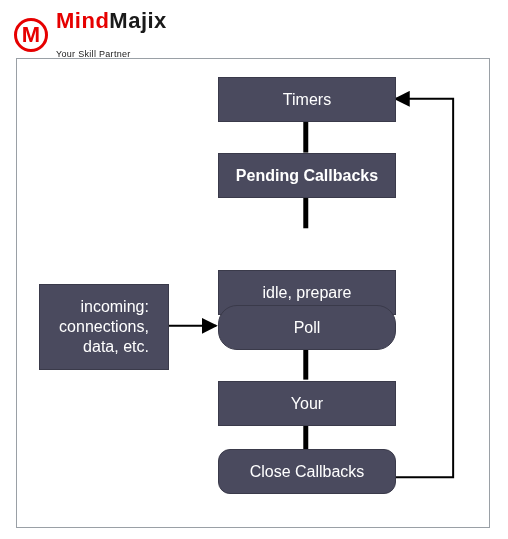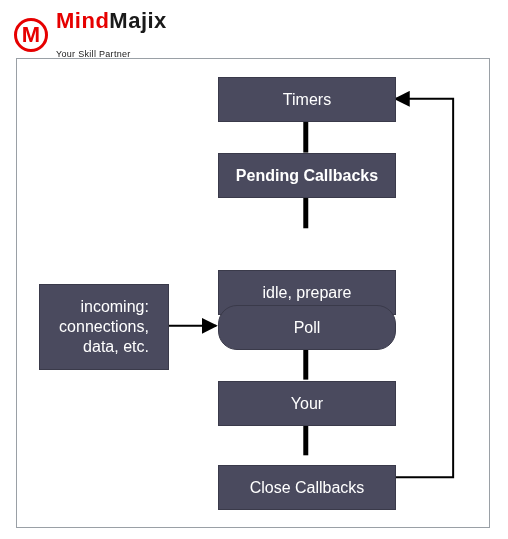--- a/index.html
+++ b/index.html
@@ -95,21 +95,21 @@
   .phase {
     left: 201px;
     width: 178px;
     height: 45px;
   }
   .b-timers    { top: 18px; }
   .b-pending   { top: 94px; font-weight: bold; }
   .b-idle      { top: 170px; margin-top: 41px; }
   .b-poll      { top: 246px; border-radius: 19px; }
   .b-check     { top: 322px; }
-  .b-close     { top: 406px; }
+  .b-close     { top: 390px; border-radius: 12px; }
 
   
   .b-incoming {
     left: 22px;
     top: 225px;
     width: 130px;
     height: 86px;
     font-size: 16px;
   }
 </style>

